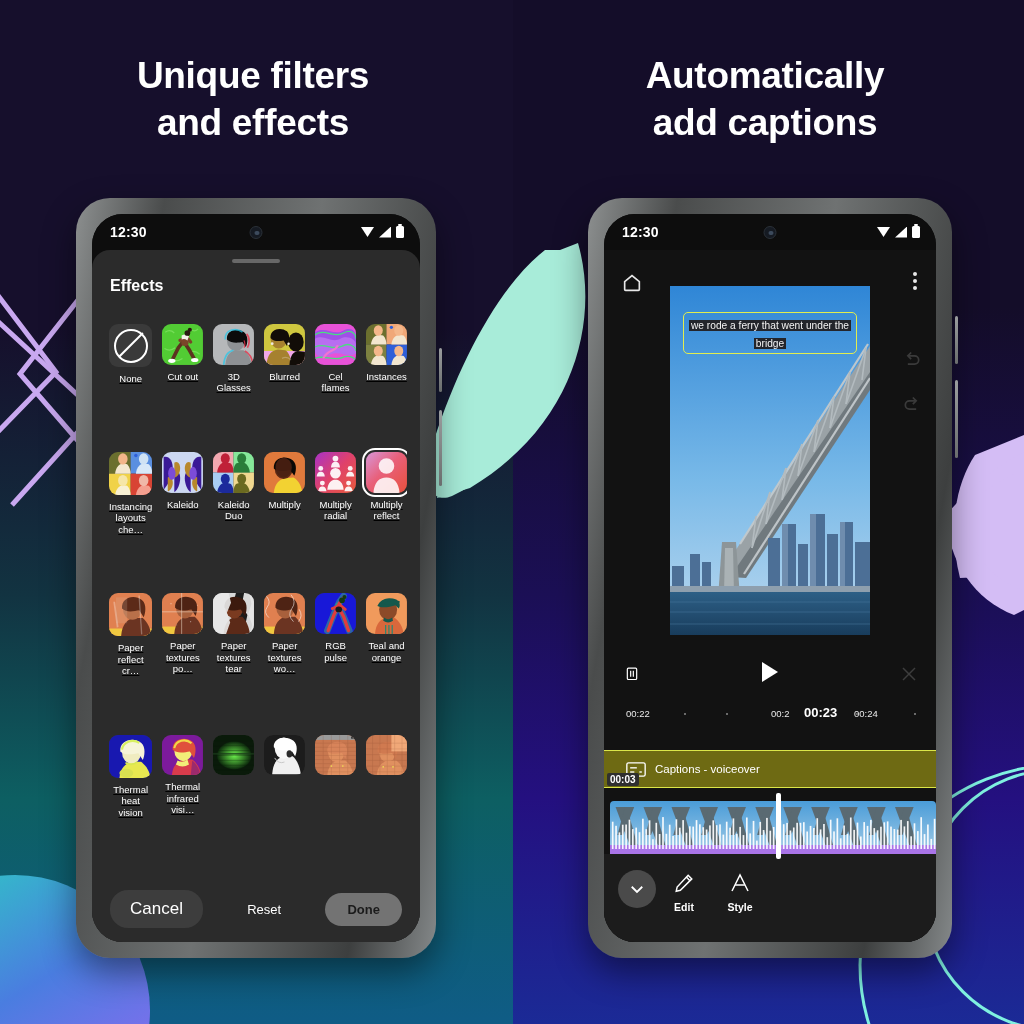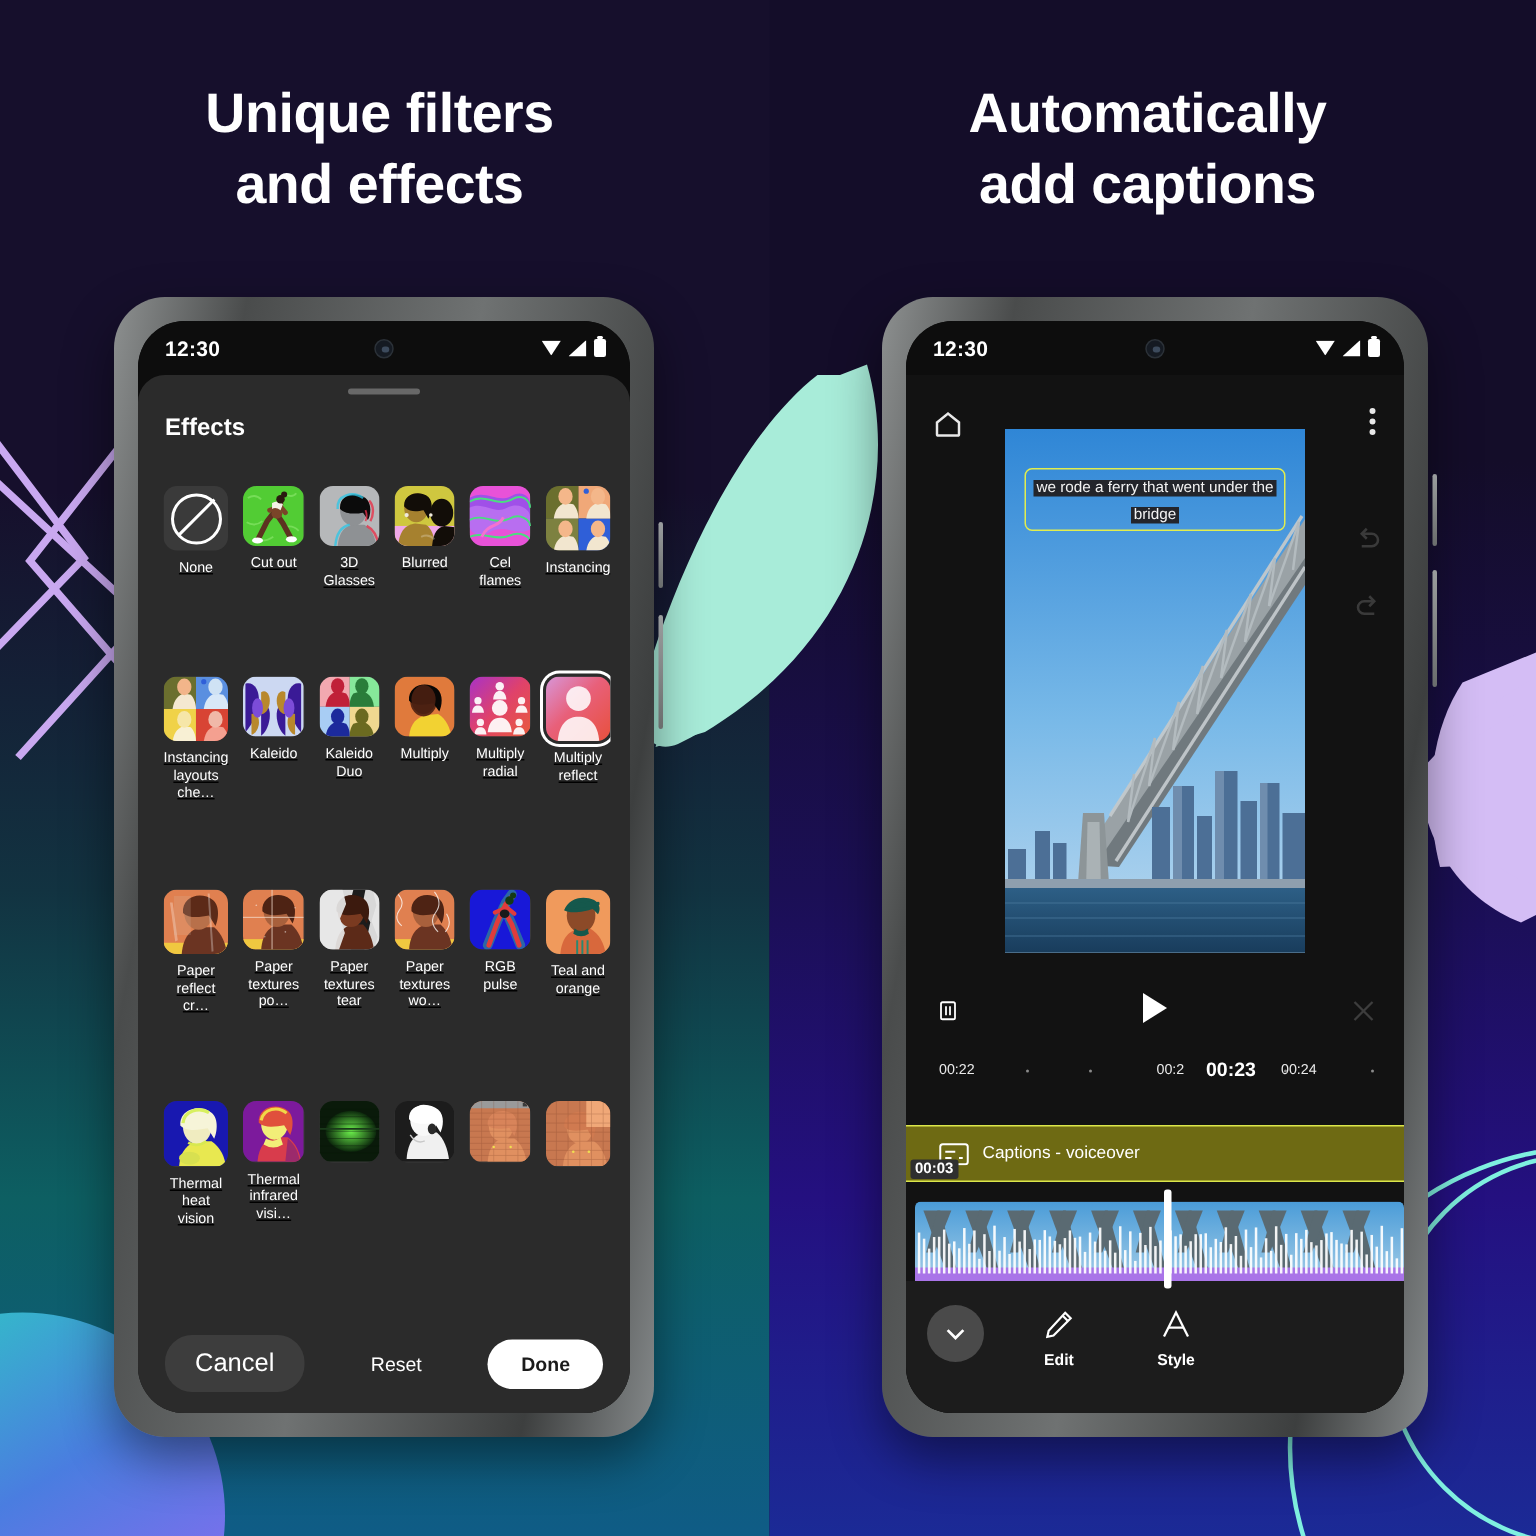--- a/index.html
+++ b/index.html
@@ -91,21 +91,21 @@
     transform:rotate(-45deg);transform-origin:center;}
 
   .sheet-actions{
     position:absolute; left:0; right:0; bottom:0; height:66px; background:#2b2b2b;
     display:flex; align-items:center; justify-content:space-between; padding:0 18px;
   }
   .btn-cancel{ background:#3d3d3d; color:#fff; border:none; border-radius:18px;
     padding:9px 20px; font-size:17px; font-family:inherit; font-weight:500; }
   .btn-reset{ background:none; border:none; color:#fff; font-size:13px;
     font-family:inherit; font-weight:500; }
-  .btn-done{ background:#ffffff; color:#1b1b1b; border:none; border-radius:18px;
+  .btn-done{ background:#737373; color:#1b1b1b; border:none; border-radius:18px;
     padding:9px 22px; font-size:13px; font-family:inherit; font-weight:700; }
 
   
   .rp{ position:absolute; inset:36px 0 0 0; background:#121212; }
   .rp-top{ position:relative; height:400px; }
   .ic-home{ position:absolute; left:17px; top:22px; width:22px; height:22px; }
   .ic-kebab{ position:absolute; right:19px; top:22px; width:4px; height:18px; }
   .ic-kebab i{ display:block; width:4px;height:4px;border-radius:50%;background:#e8e8e8;margin-bottom:3px;}
   .ic-undo,.ic-redo{ position:absolute; right:14px; width:20px; height:20px; opacity:.17;}
   .ic-undo{ top:100px; } .ic-redo{ top:145px; }
@@ -146,21 +146,21 @@
   .cap-text{ color:#fff; font-size:11.5px; margin-left:9px; font-weight:400; }
 
   .clip-track{ position:relative; margin-top:13px; height:56px; }
   .clip-strip{ position:absolute; left:6px; right:0; top:0; height:56px;
     border-radius:4px; overflow:hidden; }
   .playhead{ position:absolute; left:172px; top:-8px; width:5px; height:66px;
     background:#fff; border-radius:2px; z-index:4; }
 
   .rp-bottom{
     position:absolute; left:0; right:0; bottom:0; height:88px; background:#1c1c1c;
-    display:flex; align-items:flex-start; padding:16px 0 0 14px; gap:22px;
+    display:flex; align-items:flex-start; padding:16px 0 0 14px; 
   }
   .collapse{ width:38px;height:38px;border-radius:50%;background:#4a4a4a;
     display:flex;align-items:center;justify-content:center;flex:0 0 auto;}
   .tool{ width:56px; text-align:center; }
   .tool .ti{ height:26px; display:flex;align-items:center;justify-content:center; }
   .tool .tl{ color:#fff; font-size:10.5px; font-weight:700; margin-top:5px; }
 </style>
 </head>
 <body>
 
@@ -325,21 +325,21 @@
     <ellipse cx="30" cy="16" rx="11" ry="13" fill="#f4b78a"></ellipse>
     <path d="M62 50 C64 34 72 28 80 26 L92 28 C98 34 100 44 100 50 Z" fill="#f2e6cf"></path>
     <ellipse cx="80" cy="16" rx="11" ry="13" fill="#f4b78a"></ellipse>
     <circle cx="62" cy="8" r="4" fill="#2f5fd8"></circle>
     <path d="M12 100 C14 84 22 78 30 76 L42 78 C48 84 50 94 50 100 Z" fill="#f2e6cf"></path>
     <ellipse cx="30" cy="66" rx="11" ry="13" fill="#f4b78a"></ellipse>
     <path d="M62 100 C64 84 72 78 80 76 L92 78 C98 84 100 94 100 100 Z" fill="#f2e6cf"></path>
     <ellipse cx="80" cy="66" rx="11" ry="13" fill="#f4b78a"></ellipse>
               </svg>
             </div>
-            <div class="fx-label">Instancing</div>
+            <div class="fx-label">Instances</div>
           </div>
           <div class="fx-cell">
             <div class="fx-thumb">
               <svg viewBox="0 0 100 100" preserveAspectRatio="none">
                 <rect width="50" height="50" fill="#6b6f2e"></rect>
                 <rect x="50" width="50" height="50" fill="#5a8fe0"></rect>
     <rect y="50" width="50" height="50" fill="#f0d248"></rect>
                 <rect x="50" y="50" width="50" height="50" fill="#d84434"></rect>
     <path d="M14 50 C16 34 24 28 32 26 L42 28 C48 34 50 44 50 50 Z" fill="#f4e8d0"></path>
     <ellipse cx="32" cy="16" rx="11" ry="13" fill="#f2b58a"></ellipse>

